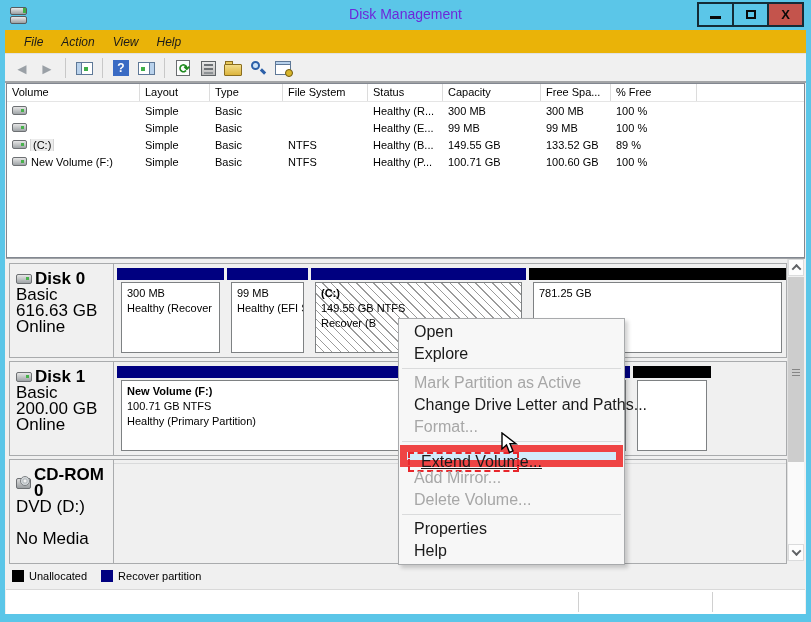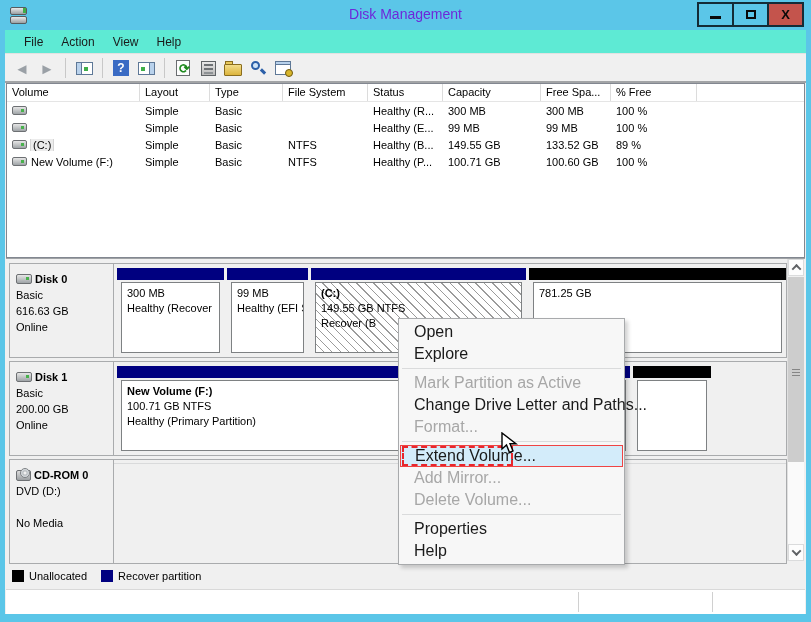--- a/index.html
+++ b/index.html
@@ -14,21 +14,21 @@
   .app-icon .led { position:absolute; right:3px; top:3px; width:3px; height:5px; background:#3fae49; }
   .title { position:absolute; left:0; right:0; top:6px; text-align:center; font-size:14px; color:#6d28d9; }
   .win-btns { position:absolute; right:7px; top:2px; display:flex; }
   .win-btn { width:37px; height:25px; border:2px solid #142b36; margin-left:-2px; display:flex; align-items:center; justify-content:center; font-size:13px; font-weight:bold; color:#0a0a0a; background:transparent; }
   .win-btn.close { background:#c4544c; }
   .minimize-bar { width:11px; height:3px; background:#0a0a0a; margin-top:6px; }
   .maximize-box { width:10px; height:9px; border:2px solid #0a0a0a; }
 
   
   .content { position:absolute; left:5px; top:30px; width:801px; height:584px; background:#f0f0f0; }
-  .menubar { position:absolute; left:0; top:0; width:801px; height:24px; background:#5eead4; border-bottom:1px solid #e2e2e2; display:flex; align-items:center; padding-left:10px; }
+  .menubar { position:absolute; left:0; top:0; width:801px; height:24px; background:#eab308; border-bottom:1px solid #e2e2e2; display:flex; align-items:center; padding-left:10px;font-style:italic; }
   .menu-item { font-size:12px; color:#1a1a1a; padding:3px 9px; }
   .toolbar { position:absolute; left:0; top:25px; width:801px; height:26px; display:flex; align-items:center; padding-left:6px; gap:3px; }
   .tb-line { position:absolute; left:0; top:51px; width:801px; height:2px; background:#a2a4a6; }
   .tb-sep { width:1px; height:20px; background:#c8c8c8; margin:0 4px; }
   .tb-btn { width:22px; height:22px; display:flex; align-items:center; justify-content:center; }
   .nav-arrow { font-size:15px; color:#9aa0a6; font-weight:bold; }
   .pane-icon { width:17px; height:13px; border:1px solid #5e7897; background:#fff; position:relative; }
   .pane-icon .side { position:absolute; top:0; bottom:0; width:5px; background:#b9d2ec; }
   .pane-icon .side.l { left:0; border-right:1px solid #5e7897; }
   .pane-icon .side.r { right:0; border-left:1px solid #5e7897; }
@@ -54,21 +54,21 @@
   .vt-h { border-right:1px solid #dcdcdc; padding:2px 0 0 5px; white-space:nowrap; overflow:hidden; }
   .vt-row { display:flex; height:17px; align-items:center; }
   .vt-c { padding-left:5px; white-space:nowrap; overflow:hidden; display:flex; align-items:center; gap:4px; }
   .vol-icon { display:inline-block; width:15px; height:9px; background:linear-gradient(#e6e6e6,#9fa4a7); border:1px solid #6d7073; border-radius:2px; position:relative; flex:none; }
   .vol-icon::after { content:""; position:absolute; right:2px; top:2px; width:3px; height:3px; background:#48b14c; }
   .sel-name { background:#ececec; outline:1px solid #d5d5d5; padding:0 2px; }
 
   
   .lower-pane { position:absolute; left:1px; top:228px; width:799px; height:331px; background:#f0f0f0; border-top:1px solid #9fa2a5; }
   .disk-row { position:absolute; left:3px; width:778px; border:1px solid #a9abad; background:#f0f0f0; }
-  .disk-info { position:absolute; left:0; top:0; bottom:0; width:104px; border-right:1px solid #a9abad; padding:7px 6px; font-size:11px; line-height:16px; color:#000; }
+  .disk-info { position:absolute; left:0; top:0; bottom:0; width:104px; border-right:1px solid #a9abad; padding:7px 6px; font-size:17px; line-height:16px; color:#000; }
   .disk-info .hd { font-weight:bold; display:flex; align-items:center; gap:3px; }
   .drive-ic { display:inline-block; width:16px; height:10px; background:linear-gradient(#e6e6e6,#9fa4a7); border:1px solid #6d7073; border-radius:2px; position:relative; flex:none; }
   .drive-ic::after { content:""; position:absolute; right:2px; top:2px; width:3px; height:3px; background:#48b14c; }
   .cd-ic { display:inline-block; width:15px; height:11px; background:linear-gradient(#dcdcdc,#9b9fa2); border:1px solid #6d7073; border-radius:2px; position:relative; flex:none; }
   .cd-ic::after { content:""; position:absolute; left:3px; top:-3px; width:8px; height:8px; border-radius:50%; background:radial-gradient(circle at 50% 50%, #f0f0f0 1px, #b7bcbf 2px, #dfe3e6 4px); border:1px solid #7d8184; }
   .strip { position:absolute; left:104px; top:0; right:0; bottom:0; }
   .part { position:absolute; top:4px; bottom:4px; display:flex; flex-direction:column; }
   .phdr { height:12px; width:100%; flex:none; }
   .phdr.navy { background:#000080; }
   .phdr.black { background:#000000; }
@@ -95,21 +95,21 @@
   .leg-sq { width:12px; height:12px; flex:none; }
 
   
   .statusbar { position:absolute; left:1px; top:559px; width:799px; height:25px; background:#fff; border-top:1px solid #d9d9d9; }
   .sb-div { position:absolute; top:2px; bottom:2px; width:1px; background:#d0d0d0; }
 
   
   .ctx-menu { position:absolute; left:398px; top:318px; width:227px; background:#f7f7f7; border:1px solid #a8aaac; box-shadow:3px 3px 4px rgba(0,0,0,0.18); padding:2px 1px; z-index:50; }
   .ctx-item { position:relative; height:22px; line-height:21px; padding-left:14px; font-size:16px; color:#1a1a1a; white-space:nowrap; }
   .ctx-item.disabled { color:#a7a7a7; }
-  .ctx-item.hl { background:#d3ecfa; border:1px solid #ef4444; line-height:19px; }
+  .ctx-item.hl { background:#d3ecfa; border:7px solid #ef4444; line-height:19px;text-decoration:underline; }
   .ctx-sep { border-top:1px solid #dadbdc; margin:3px 2px; }
   .red-box { position:absolute; left:1px; top:0px; width:111px; height:20px; border:2px dashed #e8262b; }
 
   
   .cursor { position:absolute; left:501px; top:432px; z-index:60; }
 </style>
 </head>
 <body>
 
 <div class="window">

